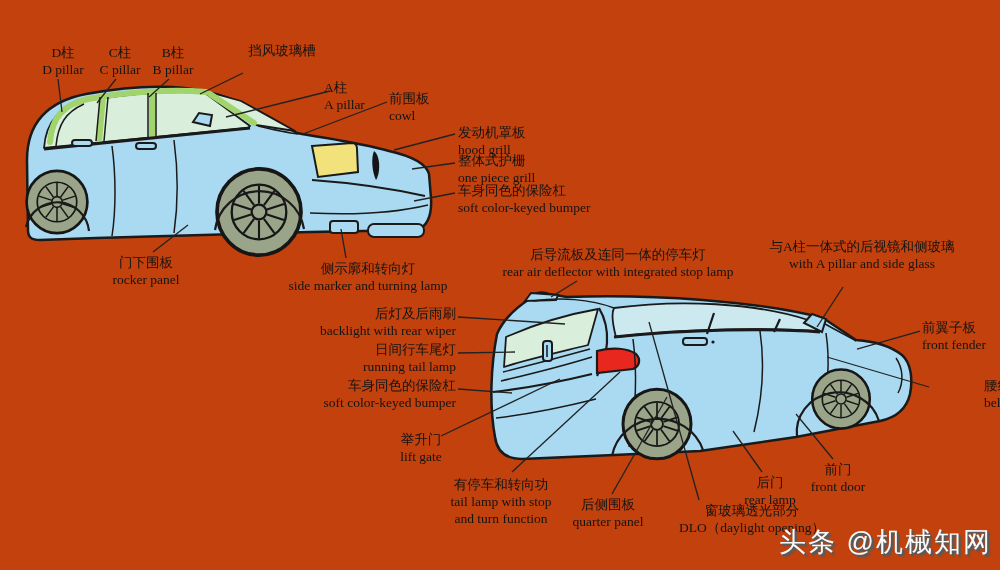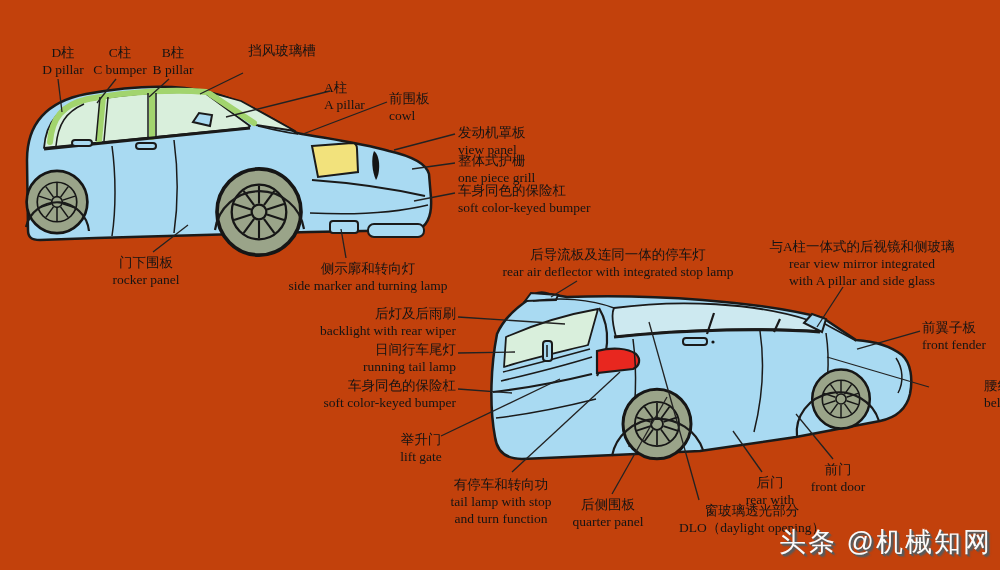--- a/index.html
+++ b/index.html
@@ -198,40 +198,40 @@
     <line x1="929" y1="387" x2="827" y2="357"></line>
   </g>
 </svg>
 
 <div class="lbl c" style="left:23px;top:44px;width:80px">
   <div>D柱</div>
   <div>D pillar</div>
 </div>
 <div class="lbl c" style="left:80px;top:44px;width:80px">
   <div>C柱</div>
-  <div>C bumper</div>
+  <div>C pillar</div>
 </div>
 <div class="lbl c" style="left:133px;top:44px;width:80px">
   <div>B柱</div>
   <div>B pillar</div>
 </div>
 <div class="lbl c" style="left:212px;top:42px;width:140px">
   <div>挡风玻璃槽</div>
 </div>
 <div class="lbl" style="left:324px;top:79px">
   <div>A柱</div>
   <div>A pillar</div>
 </div>
 <div class="lbl" style="left:389px;top:90px">
   <div>前围板</div>
   <div>cowl</div>
 </div>
 <div class="lbl" style="left:458px;top:124px">
   <div>发动机罩板</div>
-  <div>view panel</div>
+  <div>hood grill</div>
 </div>
 <div class="lbl" style="left:458px;top:152px">
   <div>整体式护栅</div>
   <div>one piece grill</div>
 </div>
 <div class="lbl" style="left:458px;top:182px">
   <div>车身同色的保险杠</div>
   <div>soft color-keyed bumper</div>
 </div>
 <div class="lbl c" style="left:86px;top:254px;width:120px">
@@ -241,21 +241,20 @@
 <div class="lbl c" style="left:278px;top:260px;width:180px">
   <div>侧示廓和转向灯</div>
   <div>side marker and turning lamp</div>
 </div>
 <div class="lbl c" style="left:478px;top:246px;width:280px">
   <div>后导流板及连同一体的停车灯</div>
   <div>rear air deflector with integrated stop lamp</div>
 </div>
 <div class="lbl c" style="left:742px;top:238px;width:240px">
   <div>与A柱一体式的后视镜和侧玻璃</div>
-  <div>rear view mirror integrated</div>
   <div>with A pillar and side glass</div>
 </div>
 <div class="lbl r" style="left:296px;top:341px;width:160px">
   <div>日间行车尾灯</div>
   <div>running tail lamp</div>
 </div>
 <div class="lbl r" style="left:296px;top:305px;width:160px">
   <div>后灯及后雨刷</div>
   <div>backlight with rear wiper</div>
 </div>
@@ -275,21 +274,21 @@
 <div class="lbl c" style="left:548px;top:496px;width:120px">
   <div>后侧围板</div>
   <div>quarter panel</div>
 </div>
 <div class="lbl c" style="left:642px;top:502px;width:220px">
   <div>窗玻璃透光部分</div>
   <div>DLO（daylight opening）</div>
 </div>
 <div class="lbl c" style="left:730px;top:474px;width:80px">
   <div>后门</div>
-  <div>rear with</div>
+  <div>rear lamp</div>
 </div>
 <div class="lbl c" style="left:798px;top:461px;width:80px">
   <div>前门</div>
   <div>front door</div>
 </div>
 <div class="lbl" style="left:922px;top:319px">
   <div>前翼子板</div>
   <div>front fender</div>
 </div>
 <div class="lbl" style="left:984px;top:377px">

